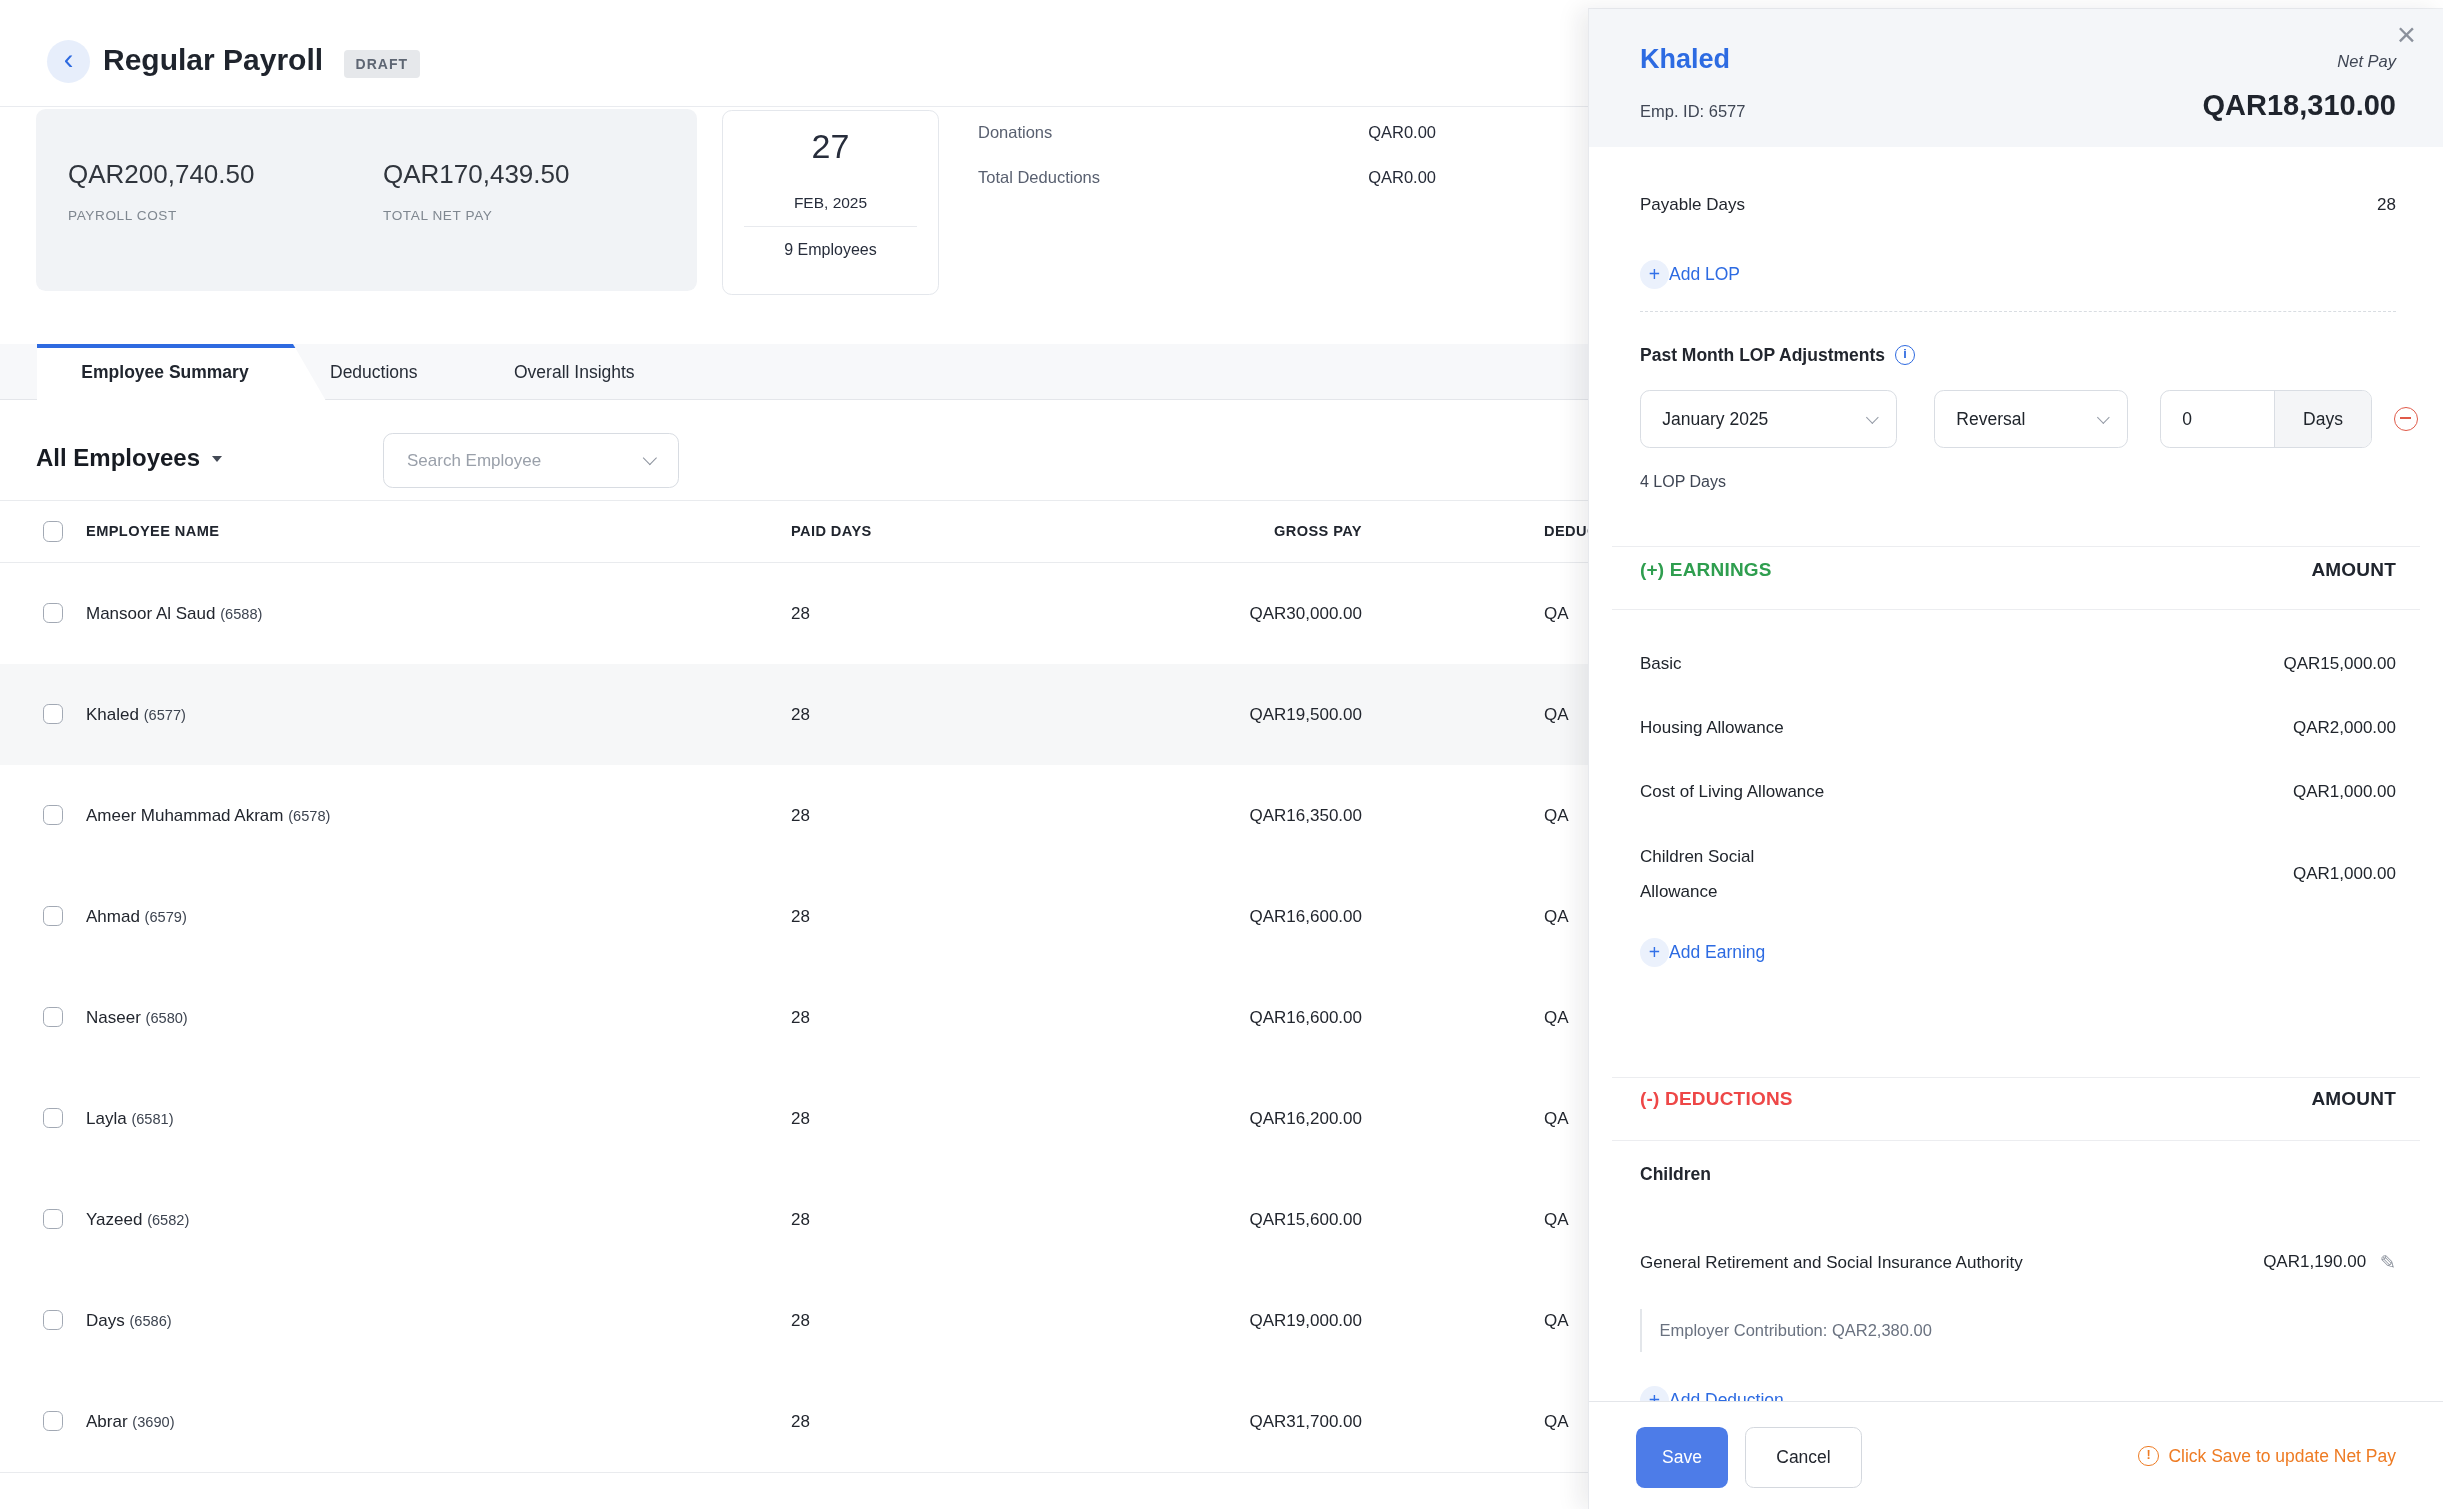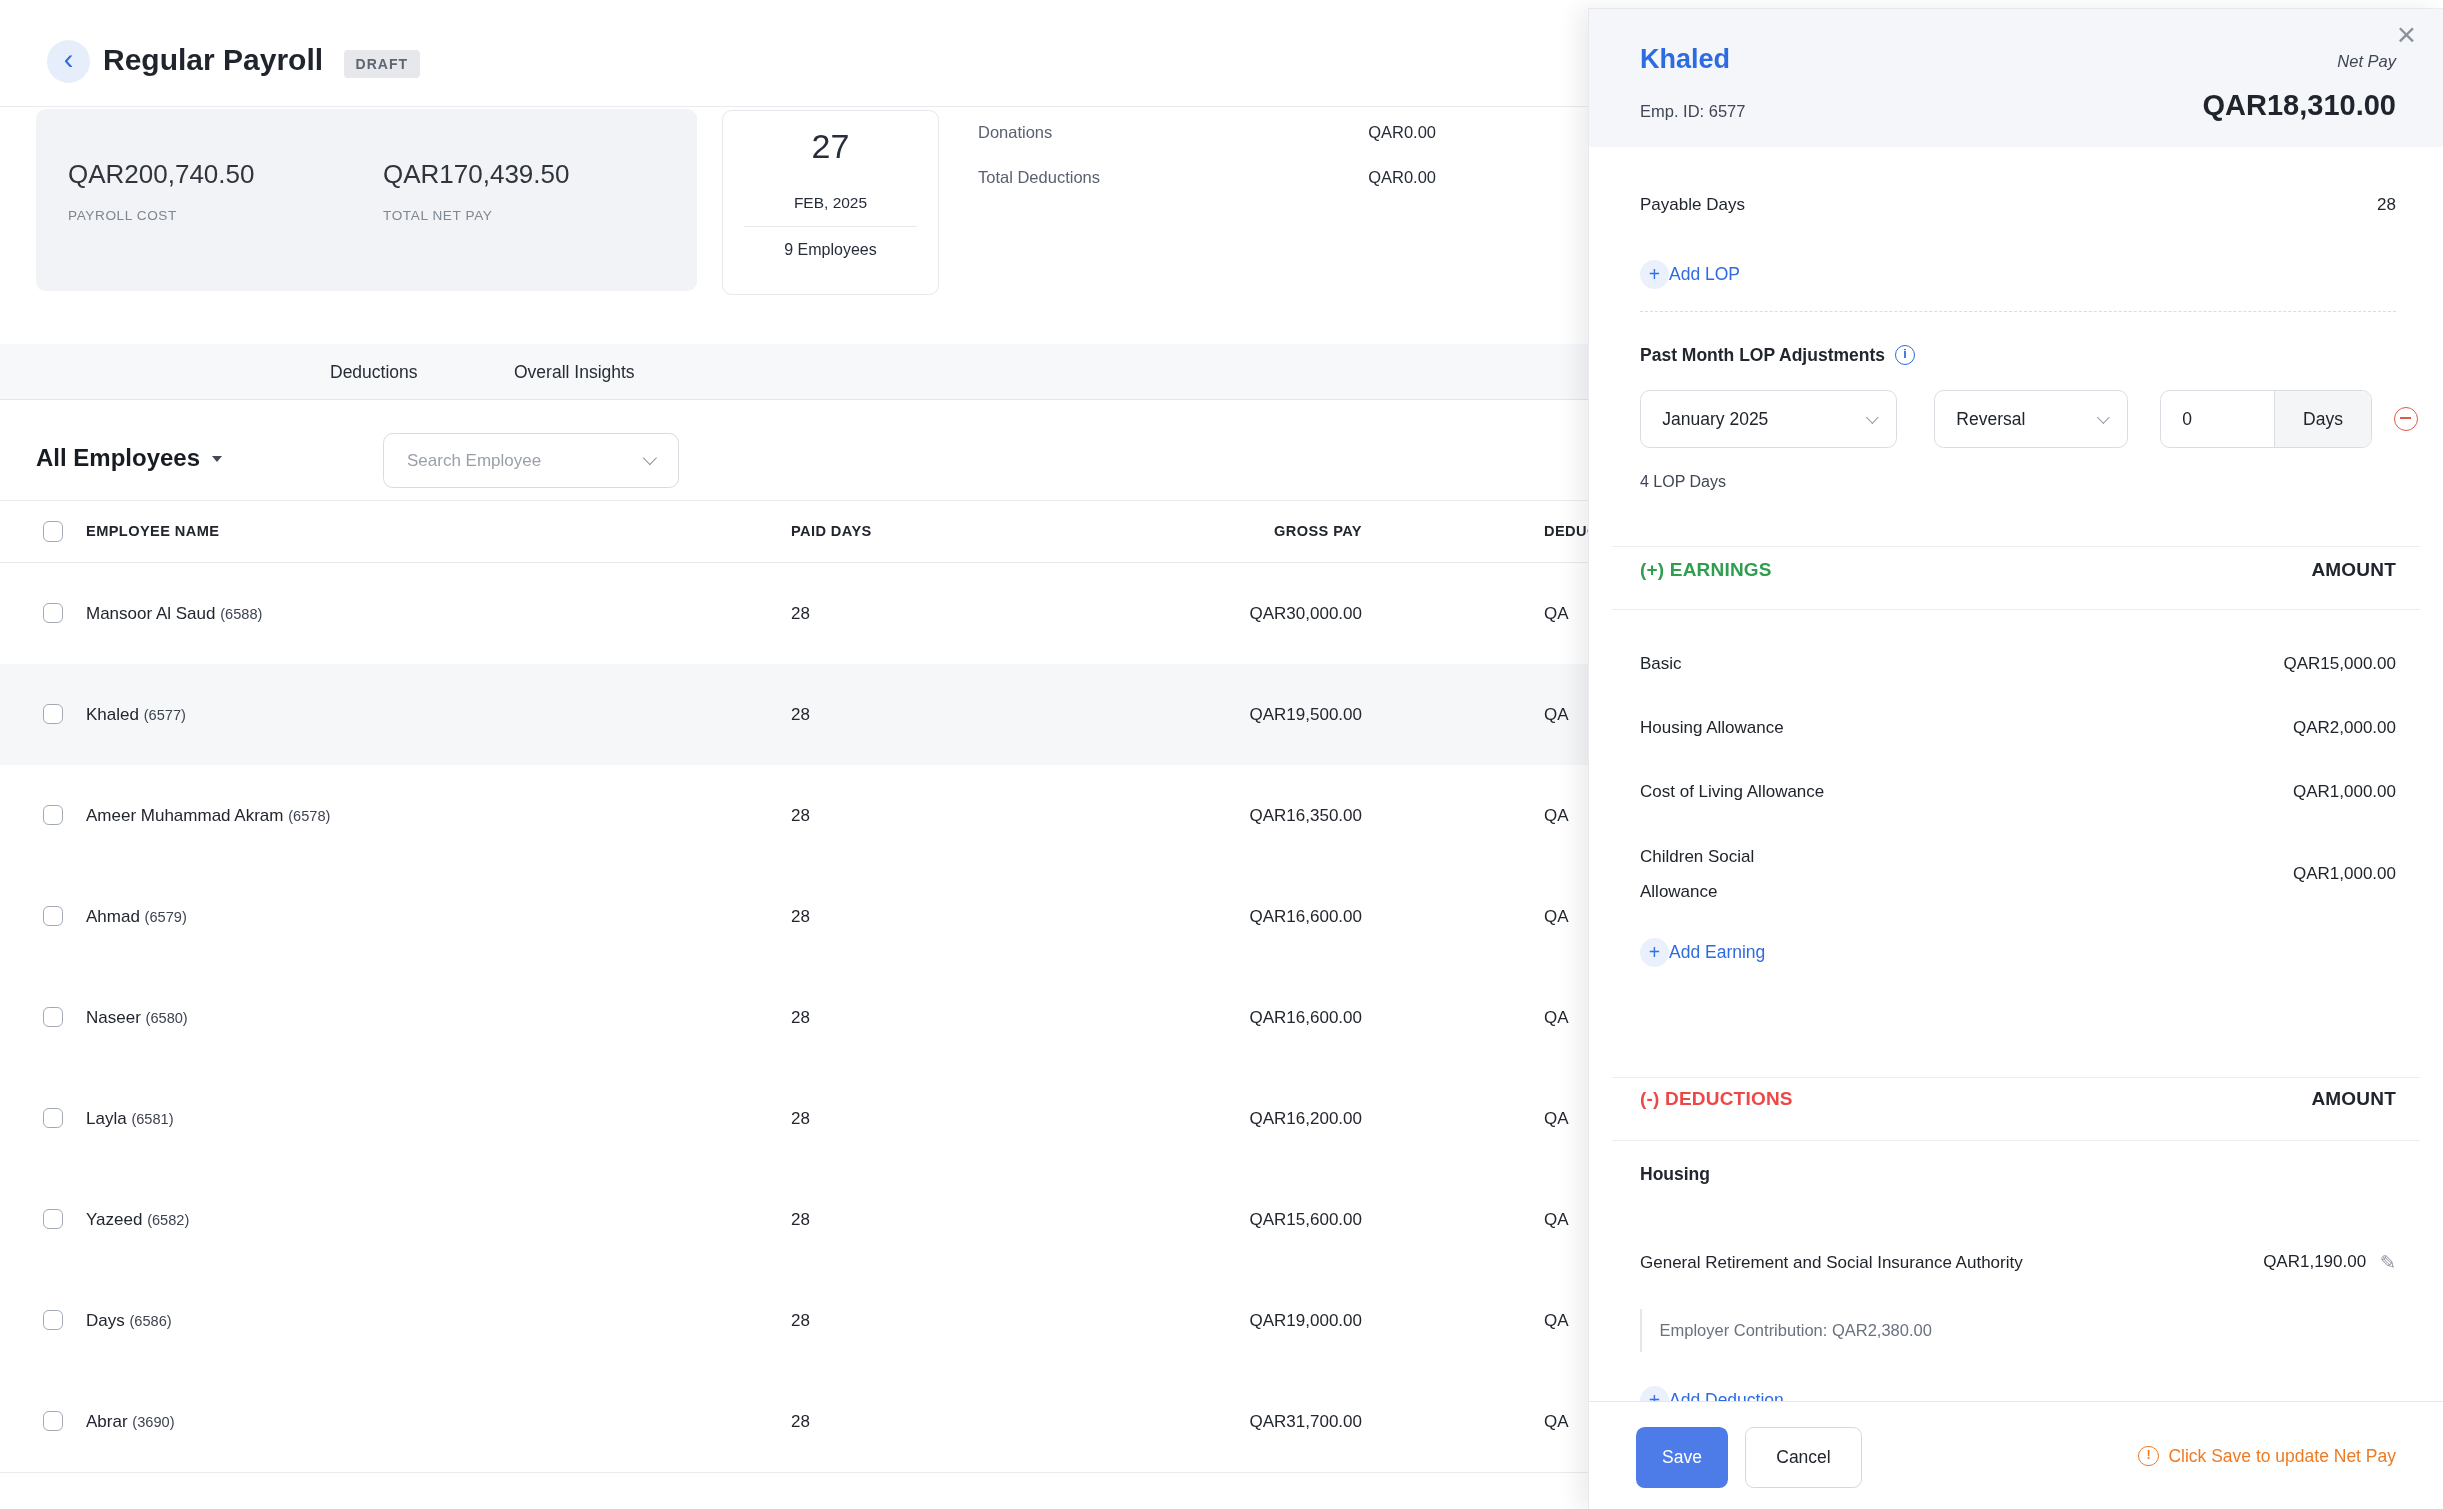--- a/index.html
+++ b/index.html
@@ -165,20 +165,23 @@
       </div>
 
       <div class="total-row">
         <span class="tl">Total Deductions</span>
         <span class="tv">QAR0.00</span>
       </div>
 
   </div>
 
   <div class="tabstrip">
+    <div class="tab-active">
+      <span class="tlab">Employee Summary</span>
+    </div>
     <span class="tab-plain tab-d">Deductions</span>
     <span class="tab-plain tab-o">Overall Insights</span>
   </div>
 
   <div class="all-emp"><span>All Employees</span><span class="caret-down"></span></div>
 
   <div class="search-box">
     <input type="text" placeholder="Search Employee" style="">
     <span class="chev search-chev"></span>
   </div>
@@ -345,21 +348,21 @@
       </div>
     </div>
 
     <div class="p-div" style="top:1068px"></div>
     <div class="sec-head" style="top:1079px">
       <span class="ded-title">(-) DEDUCTIONS</span>
       <span class="amt">AMOUNT</span>
     </div>
     <div class="p-div" style="top:1131px"></div>
 
-    <div class="benefits-lab">Housing</div>
+    <div class="benefits-lab">Children</div>
 
     <div class="grsia-row">
       <span class="il">General Retirement and Social Insurance Authority</span>
       <span class="grsia-val">
         <span>QAR1,190.00</span>
         <span class="pencil-icon">✎</span>
       </span>
     </div>
 
     <div class="contrib-note">Employer Contribution: QAR2,380.00</div>

